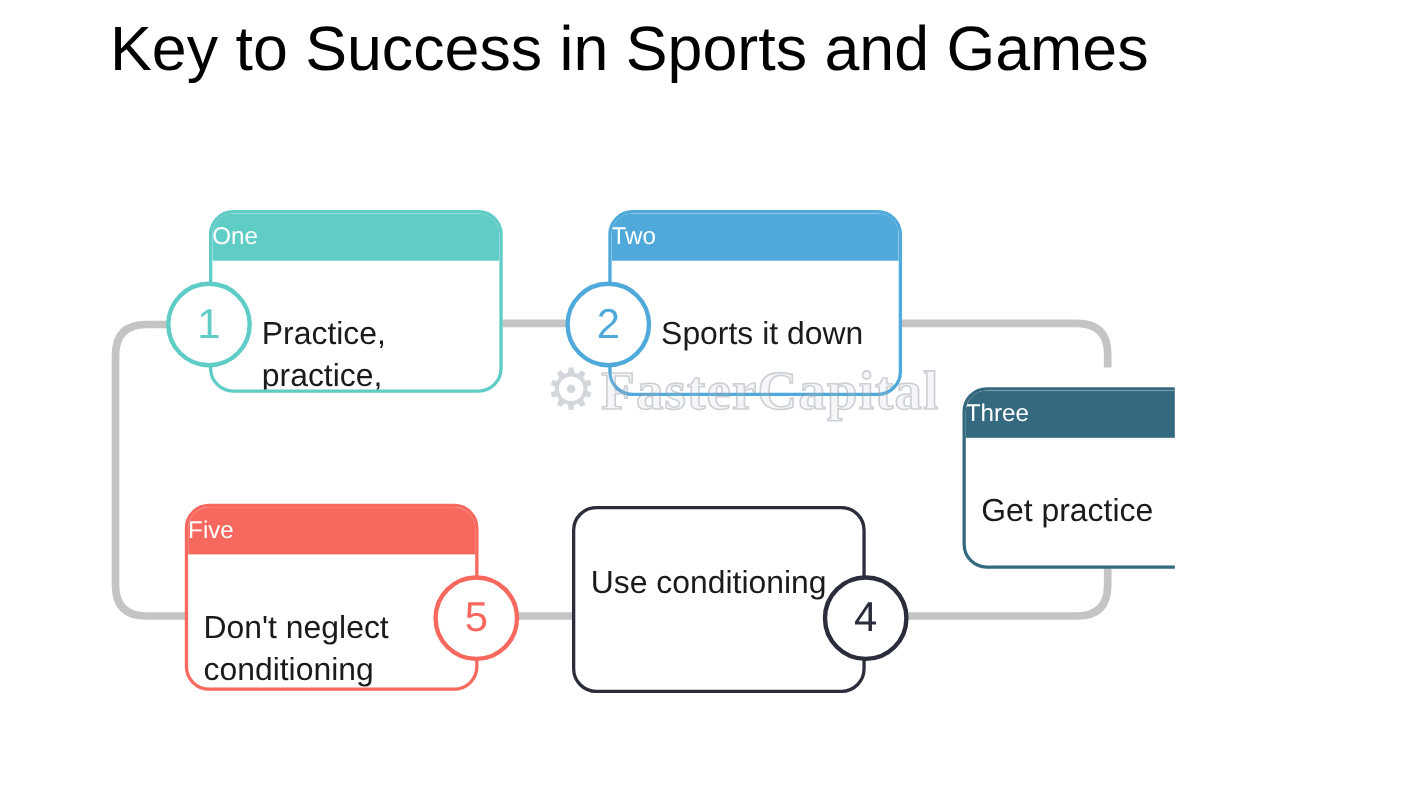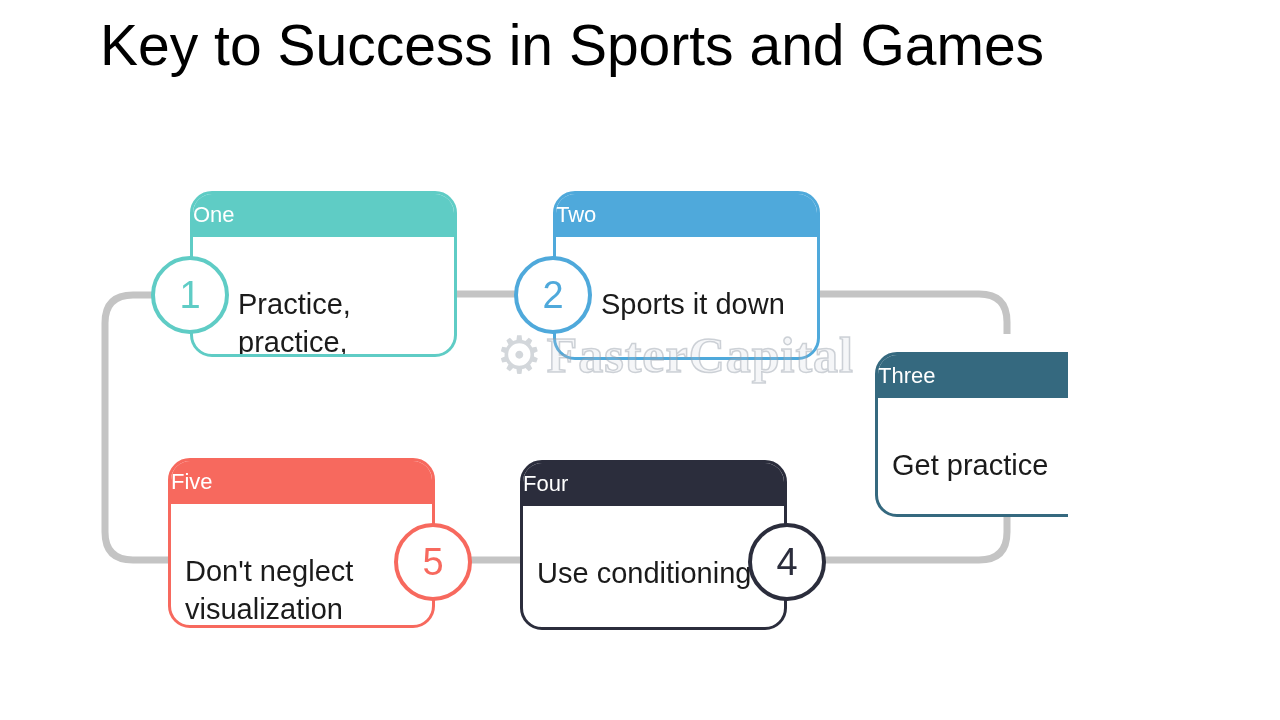--- a/index.html
+++ b/index.html
@@ -78,30 +78,29 @@
 
   <div class="card" style="left: 875px; top: 352px; height: 165px; --accent: #35697f;">
     <div class="card-header">Three</div>
     <div class="card-body">Get practice</div>
   </div>
   <div class="circle" style="left: 1101px; top: 391px; --accent: #35697f;">
     <span>3</span>
   </div>
 
   <div class="card" style="left: 520px; top: 460px; height: 170px; --accent: #2b2d3c;">
-    <div class="card-header">Four</div>
     <div class="card-body">Use conditioning</div>
   </div>
   <div class="circle" style="left: 748px; top: 523px; --accent: #2b2d3c;">
     <span>4</span>
   </div>
 
   <div class="card" style="left: 168px; top: 458px; height: 170px; --accent: #f7695e;">
     <div class="card-header">Five</div>
-    <div class="card-body">Don't neglect visualization</div>
+    <div class="card-body">Don't neglect conditioning</div>
   </div>
   <div class="circle" style="left: 394px; top: 523px; --accent: #f7695e;">
     <span>5</span>
   </div>
 
   <div class="watermark">
     <span class="gear">⚙</span>
     <span class="wm-text">FasterCapital</span>
   </div>
 

